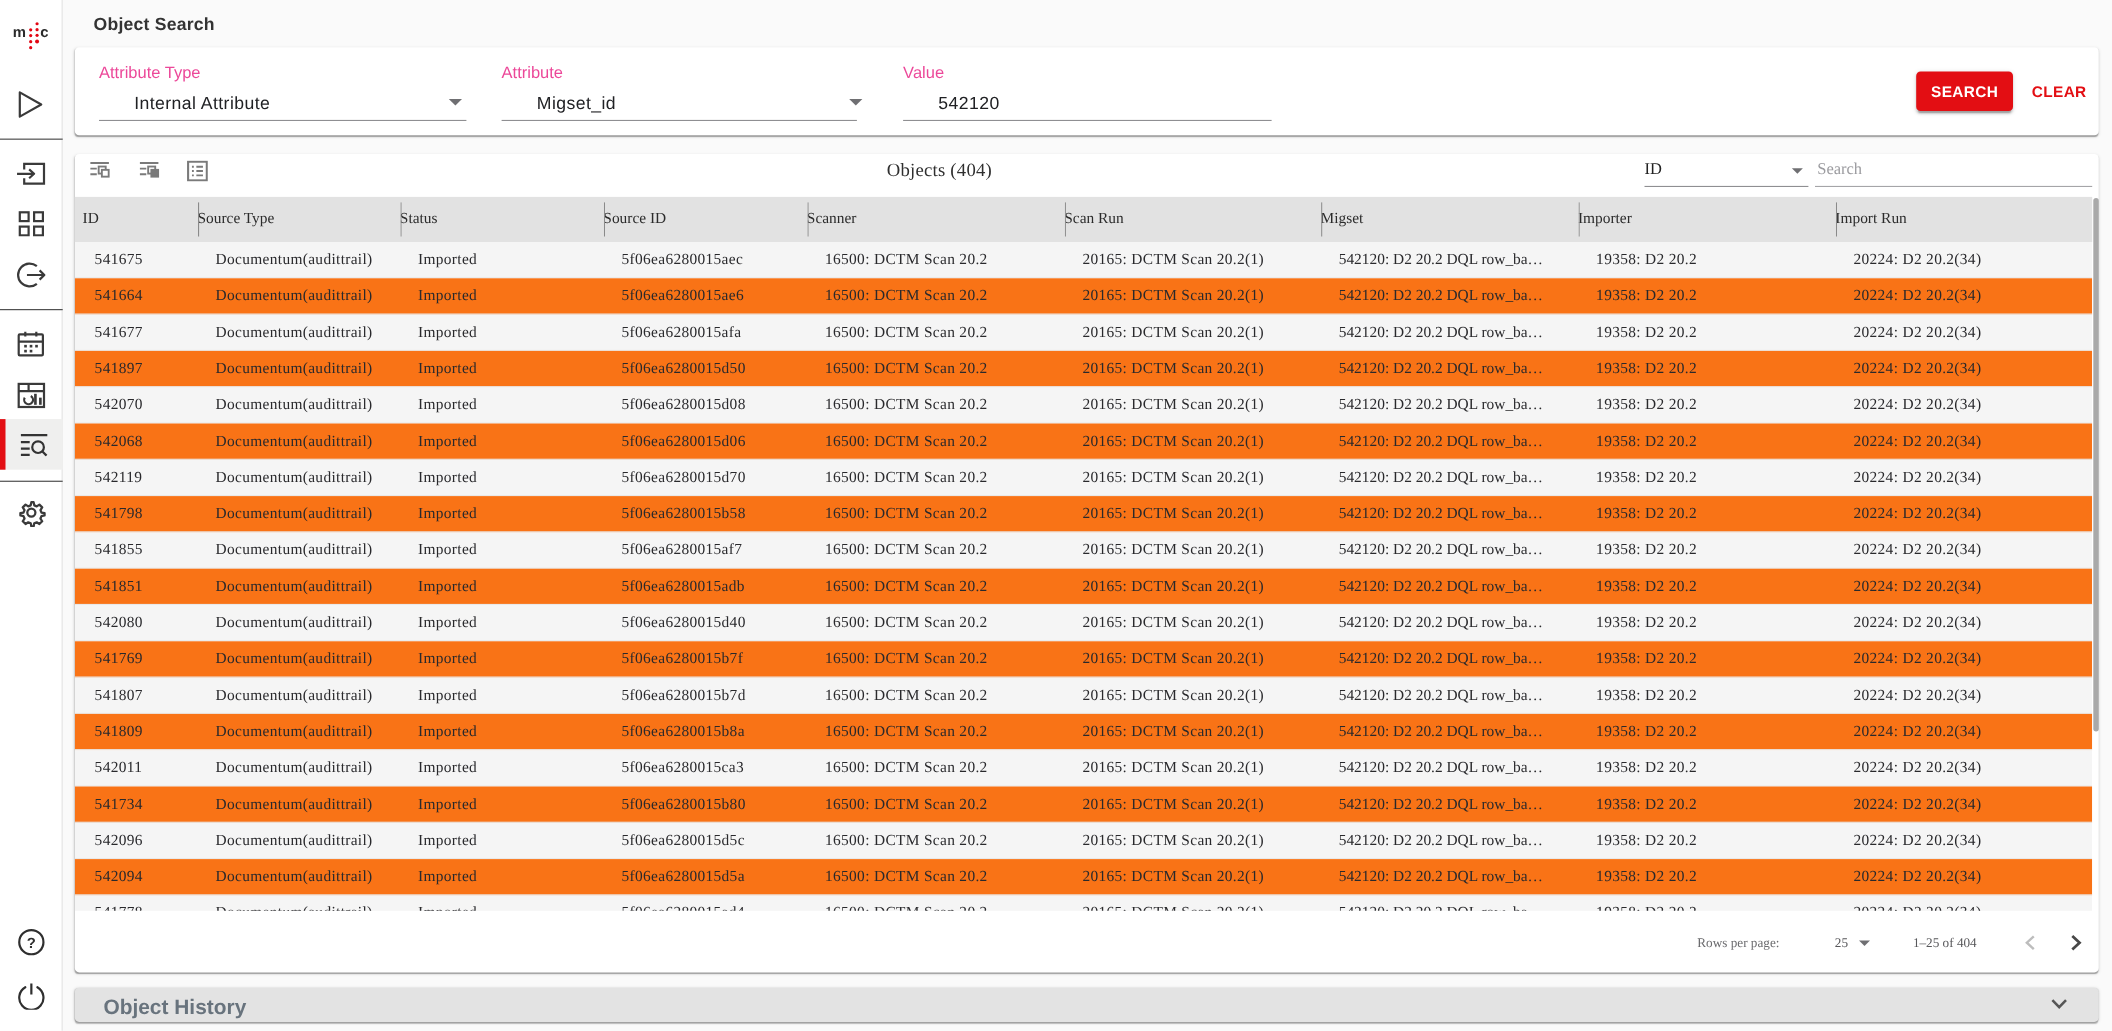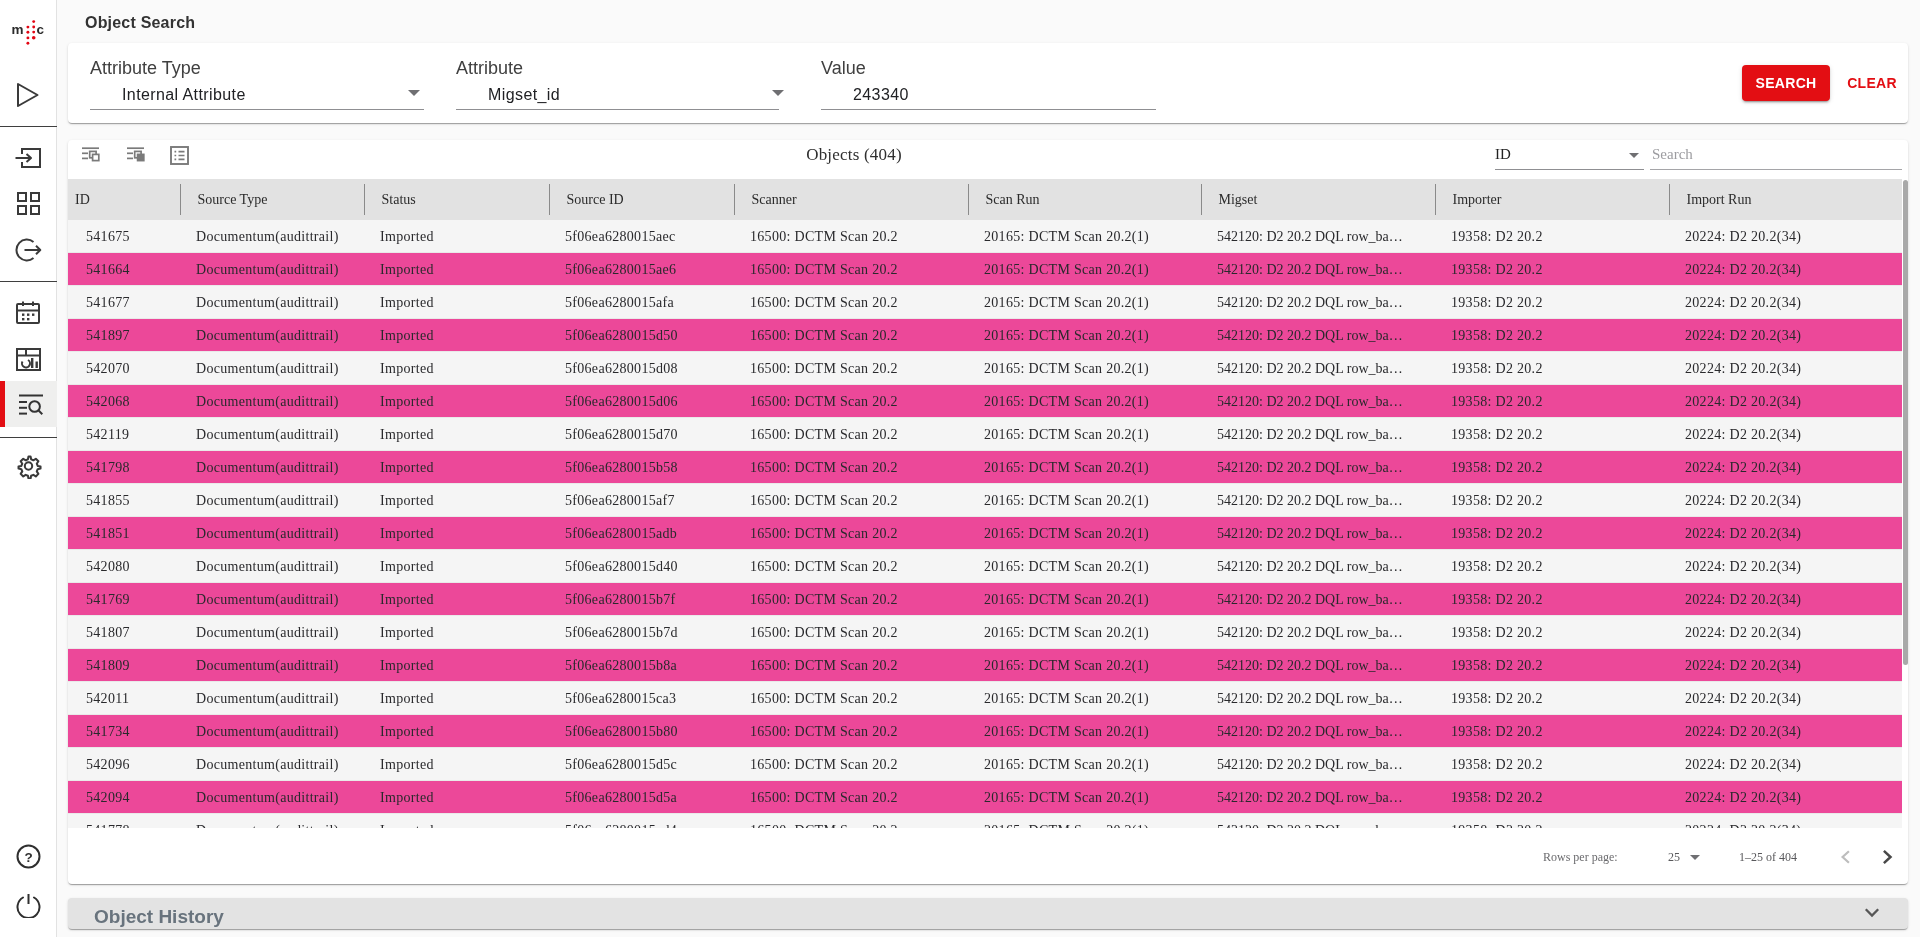--- a/index.html
+++ b/index.html
@@ -19,21 +19,21 @@
 #title { position:absolute; left:85px; top:14px; font-size:16px;
   font-weight:700; color:#333; letter-spacing:0.2px; }
 
 .card { position:absolute; background:#fff; border-radius:4px;
   box-shadow:0 2px 1px -1px rgba(0,0,0,.2), 0 1px 1px 0 rgba(0,0,0,.14),
   0 1px 3px 0 rgba(0,0,0,.12); }
 #card1 { left:68px; top:43px; width:1840px; height:80px; }
 #card2 { left:68px; top:140px; width:1840px; height:744px;font-family:Liberation Serif, serif; }
 
 .ffield { position:absolute; top:0; }
-.flabel { position:absolute; font-size:18px; color:#404040; top:15px; white-space:nowrap; }
+.flabel { position:absolute; font-size:15px; color:#ec4899; top:15px; white-space:nowrap; }
 .fvalue { position:absolute; font-size:16px; color:#202124; top:43px; white-space:nowrap; letter-spacing:.4px;margin-left:32px; }
 .funder { position:absolute; height:1px; background:#8f8f92; top:66px; }
 .farrow { position:absolute; width:0; height:0; border-left:6px solid transparent;
   border-right:6px solid transparent; border-top:6px solid #6f6f72; top:47px; }
 #btn-search { position:absolute; left:1674px; top:22px; width:88px; height:36px;
   background:#e30e13; color:#fff; border-radius:4px; font-size:14px;
   font-weight:700; text-align:center; line-height:36px; letter-spacing:.3px;
   box-shadow:0 3px 1px -2px rgba(0,0,0,.2), 0 2px 2px 0 rgba(0,0,0,.14),
   0 1px 5px 0 rgba(0,0,0,.12); }
 #btn-clear { position:absolute; left:1773px; top:22px; width:62px; height:36px;
@@ -50,27 +50,27 @@
 #idsel-arrow { position:absolute; left:1561px; top:13px; width:0; height:0;
   border-left:5px solid transparent; border-right:5px solid transparent;
   border-top:5px solid #6f6f72; }
 #srch { position:absolute; left:1584px; top:6px; font-size:15px; color:#9c9ca0; }
 #srch-under { position:absolute; left:1582px; top:29px; width:252px; height:1px;
   background:#a5a5a8; }
 
 #thead { position:absolute; left:0; top:39px; width:1834px; height:41px;
   background:#e2e2e2; display:flex; }
 #thead .hc { position:relative; font-size:14px; color:#2b2b2b; line-height:41px;
-  padding-left:18px; white-space:nowrap; overflow:hidden; flex:none; }
+  padding-left:0; white-space:nowrap; overflow:hidden; flex:none; }
 #thead .hc + .hc::before { content:""; position:absolute; left:0; top:5px;
   height:31px; width:1px; background:#8a8a8a; }
 #tbody { position:absolute; left:0; top:80px; width:1834px; height:608px;
   overflow:hidden; }
 .tr { display:flex; height:33px; border-bottom:1px solid #e9e9e9;
-  background:#ec4899; }
+  background:#f97316; }
 .tr.odd { background:#f5f5f5; }
 .tr .tc { flex:none; font-size:14px; color:#29292c; line-height:33px;
   padding-left:16.5px; white-space:nowrap; overflow:hidden; letter-spacing:.3px; }
 .c1{width:111.5px;} .c2{width:184px;} .c3{width:185px;} .c4{width:185px;}
 .c5{width:234px;} .c6{width:233px;} .c7{width:234px;} .c8{width:234px;}
 .c9{width:233.5px;}
 .tr .tc.c7 { letter-spacing:0; }
 .tr .tc.c1 { padding-left:18px; }
 #scrollthumb { position:absolute; left:1835px; top:39.5px; width:5px;
   height:485px; background:#a9a9a9; border-radius:2.5px; }
@@ -214,21 +214,21 @@
     <div class="farrow" style="left:318px;"></div>
   </div>
   <div class="ffield" style="left:388px;">
     <div class="flabel">Attribute</div>
     <div class="fvalue">Migset_id</div>
     <div class="funder" style="width:323px;"></div>
     <div class="farrow" style="left:316px;"></div>
   </div>
   <div class="ffield" style="left:753px;">
     <div class="flabel">Value</div>
-    <div class="fvalue">243340</div>
+    <div class="fvalue">542120</div>
     <div class="funder" style="width:335px;"></div>
   </div>
   <div id="btn-search">SEARCH</div>
   <div id="btn-clear">CLEAR</div>
 </div>
 
 <div class="card" id="card2">
   <div id="toolbar">
     <svg class="tbicon" style="left:14px;" width="18" height="17" viewBox="0 0 18 17">
       <g stroke="#7a7a7a" stroke-width="1.7" fill="none">

